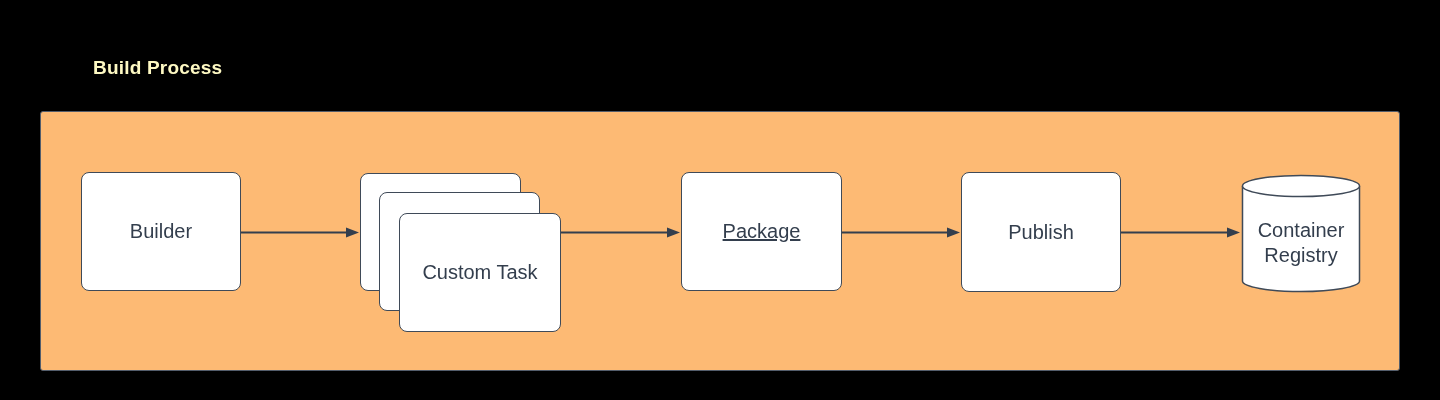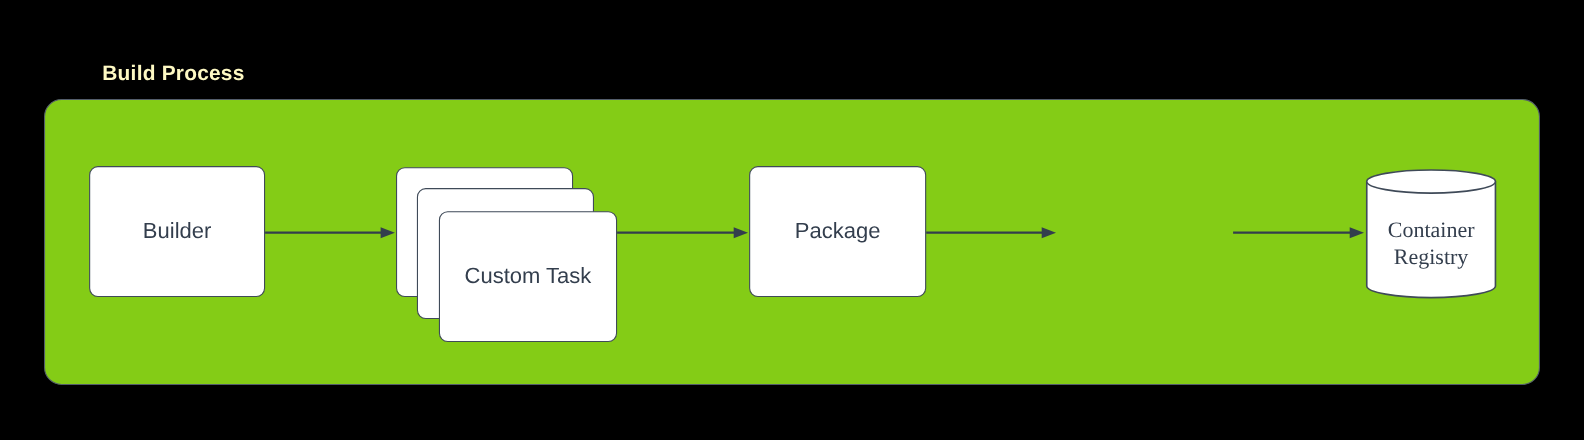--- a/index.html
+++ b/index.html
@@ -15,45 +15,45 @@
     left: 93px;
     top: 57px;
     font-size: 19px;
     font-weight: 700;
     color: #fef9c3;
     letter-spacing: 0.2px;
   }
   .canvas {
     position: absolute;
     left: 40px;
-    top: 90px;
+    top: 111px;
     width: 1360px;
     height: 260px;
-    background: #84cc16;
+    background: #fdba74;
     border: 1px solid #535d6b;
-    border-radius: 16px;
+    border-radius: 3px;
   }
   .node {
     position: absolute;
     background: #ffffff;
     border: 1.5px solid #3f4a58;
     border-radius: 8px;
     display: flex;
     align-items: center;
     justify-content: center;
     color: #333e4d;
     font-size: 20px;
     line-height: 25px;
     text-align: center;
   }
   .node-builder       { left: 40px;   top: 60px;  width: 160px; height: 119px; }
   .node-custom-back   { left: 319px;  top: 61px;  width: 161px; height: 118px; }
   .node-custom-middle { left: 338px;  top: 80px;  width: 161px; height: 119px; }
   .node-custom-front  { left: 358px;  top: 101px; width: 162px; height: 119px; }
-  .node-package       { left: 640px;  top: 60px;  width: 161px; height: 119px; }
+  .node-package       { left: 640px;  top: 60px;  width: 161px; height: 119px; text-decoration: underline; }
   .node-publish       { left: 920px;  top: 60px;  width: 160px; height: 120px; }
   .cylinder {
     position: absolute;
     left: 1200px;
     top: 62px;
     width: 120px;
     height: 119px;
   }
   .cylinder svg { position: absolute; left: 0; top: 0; display: block; }
   .cylinder-label {
@@ -61,21 +61,20 @@
     left: 0; top: 0;
     width: 100%; height: 100%;
     padding-top: 19px;
     display: flex;
     align-items: center;
     justify-content: center;
     color: #333e4d;
     font-size: 20px;
     line-height: 25px;
     text-align: center;
-    font-family: Liberation Serif, serif;
   }
   .edges-layer {
     position: absolute;
     left: 0; top: 0;
     width: 1360px;
     height: 260px;
     pointer-events: none;
   }
   .edges-layer line, .edges-layer polygon { pointer-events: auto; }
 </style>
@@ -116,20 +115,23 @@
     <span>Custom Task</span>
   </div>
   <div class="node node-custom-front">
     <span>Custom Task</span>
   </div>
 
   <div class="node node-package">
     <span>Package</span>
   </div>
 
+  <div class="node node-publish">
+    <span>Publish</span>
+  </div>
 
   <div class="cylinder">
     <svg width="120" height="119" viewBox="0 0 120 119">
       <path d="M 1.5 12 L 1.5 107 A 58.5 10.5 0 0 0 118.5 107 L 118.5 12" fill="#ffffff" stroke="#3f4a58" stroke-width="1.5"></path>
       <ellipse cx="60" cy="12" rx="58.5" ry="10.5" fill="#ffffff" stroke="#3f4a58" stroke-width="1.5"></ellipse>
     </svg>
     <div class="cylinder-label">Container Registry</div>
   </div>
 
 </div>

